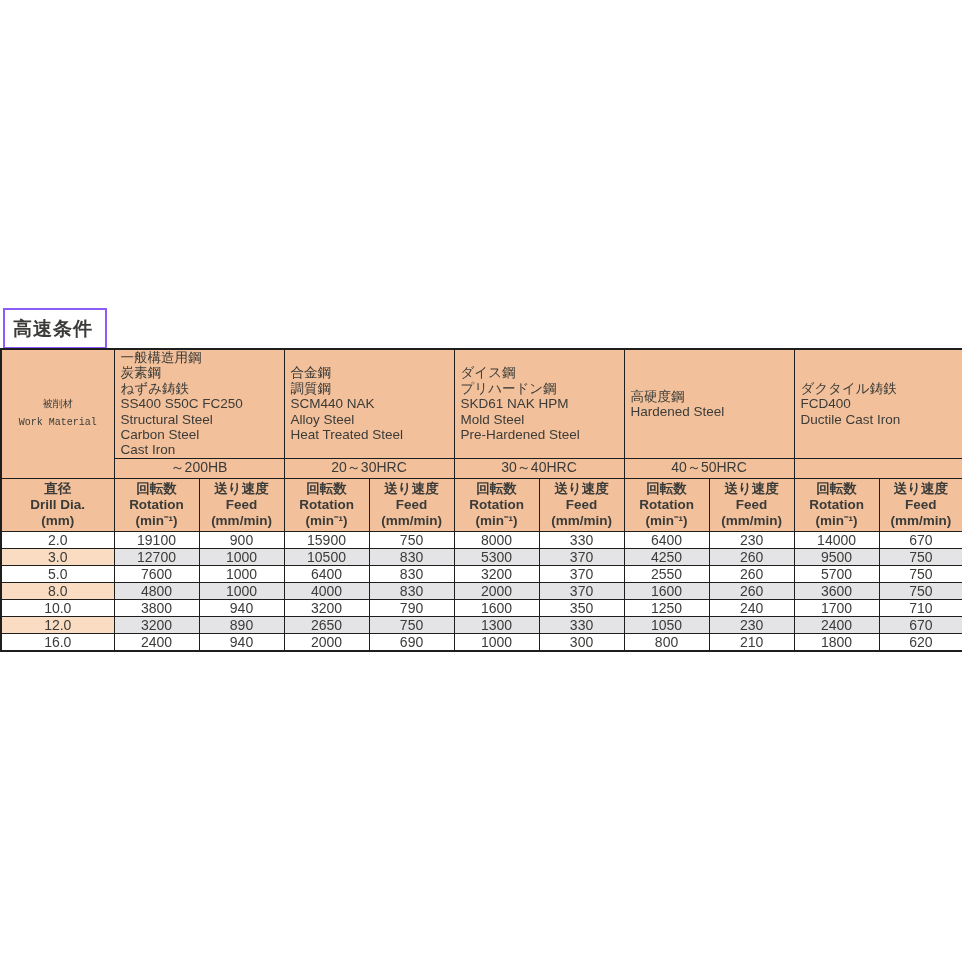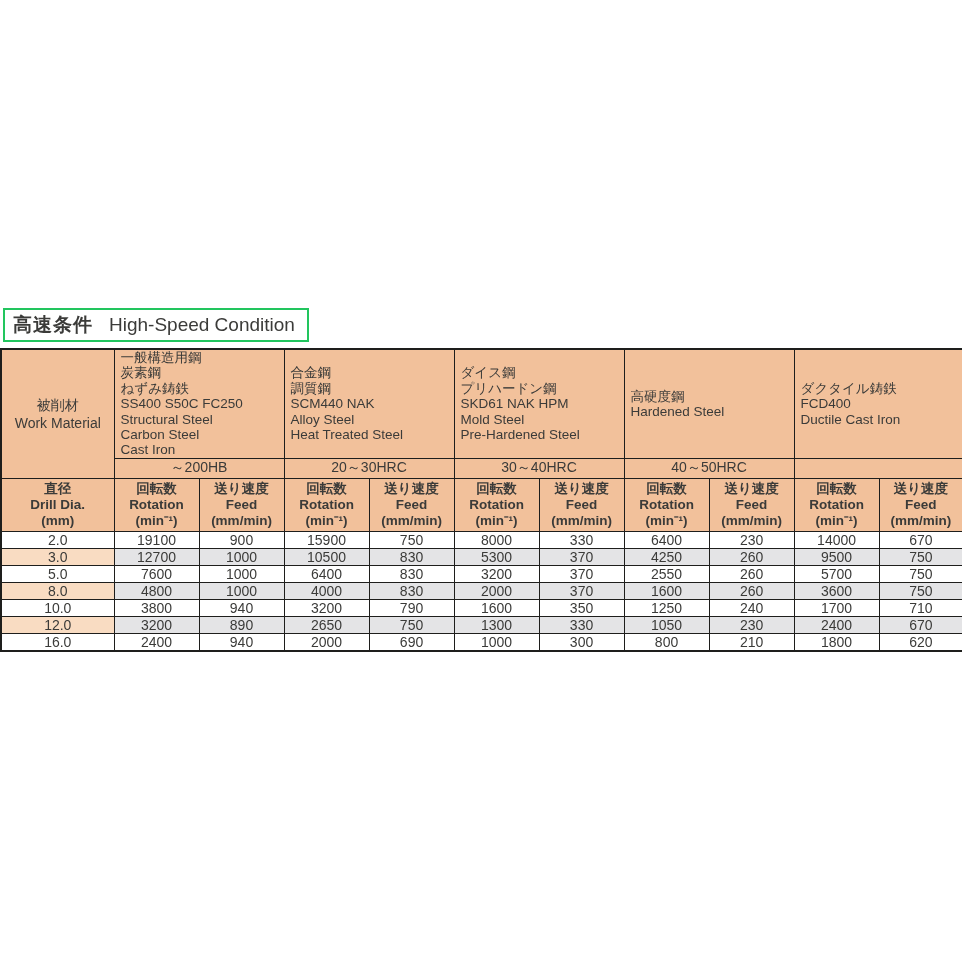--- a/index.html
+++ b/index.html
@@ -9,55 +9,54 @@
     --border:#1e1e1c;
     --text:#3b3b39;
   }
   *{box-sizing:border-box;}
   html,body{margin:0;padding:0;}
   body{
     width:962px;height:962px;background:#ffffff;position:relative;
     font-family:"Liberation Sans", sans-serif;color:var(--text);
   }
   .title-box{
-    position:absolute;left:3px;top:308px;height:34px;
-    border:2px solid #22c55e;background:#fff;
+    position:absolute;left:3px;top:308px;height:41px;
+    border:2px solid #8b5cf6;background:#fff;
     display:inline-flex;align-items:center;padding:0 12px 0 8px;gap:16px;
     white-space:nowrap;
   }
   .title-jp{font-size:19px;font-weight:700;letter-spacing:1px;}
   .title-en{font-size:19px;font-weight:400;}
   table.cond{
     position:absolute;left:0;top:348px;width:962px;
     border-collapse:collapse;table-layout:fixed;
     border:2px solid var(--border);
   }
   .cond th,.cond td{
     border:1px solid var(--border);
     font-weight:normal;text-align:center;vertical-align:middle;
     padding:0;color:var(--text);
   }
   
   .material-row th{background:var(--header-bg);height:108px;margin-top:48px;}
   .hardness-row td{background:var(--header-bg);height:20px;font-size:14px;}
   .colhead-row th{background:var(--header-bg);height:53px;font-size:13.5px;line-height:16px;font-weight:bold;}
-  th.work-material{font-size:14px;line-height:18px;}
+  th.work-material{font-size:10px;line-height:18px;font-family:Liberation Mono, monospace;}
   th.mat{text-align:left;vertical-align:middle;}
   .matlines{padding-left:6px;font-size:13.5px;line-height:15.4px;}
   
   .cond tbody.data td{height:16px;font-size:14px;background:#fff;}
   .cond tbody.data tr.hl td{background:var(--hl-data);}
   .cond tbody.data tr.hl td.dia{background:var(--hl-dia);margin-top:11px;}
 </style>
 </head>
 <body>
 
 <div class="title-box">
   <span class="title-jp">高速条件</span>
-  <span class="title-en">High-Speed Condition</span>
 </div>
 
 <table class="cond">
   <colgroup>
     <col style="width:113px">
     <col style="width:85px">
       <col style="width:85px">
     <col style="width:85px">
       <col style="width:85px">
     <col style="width:85px">

